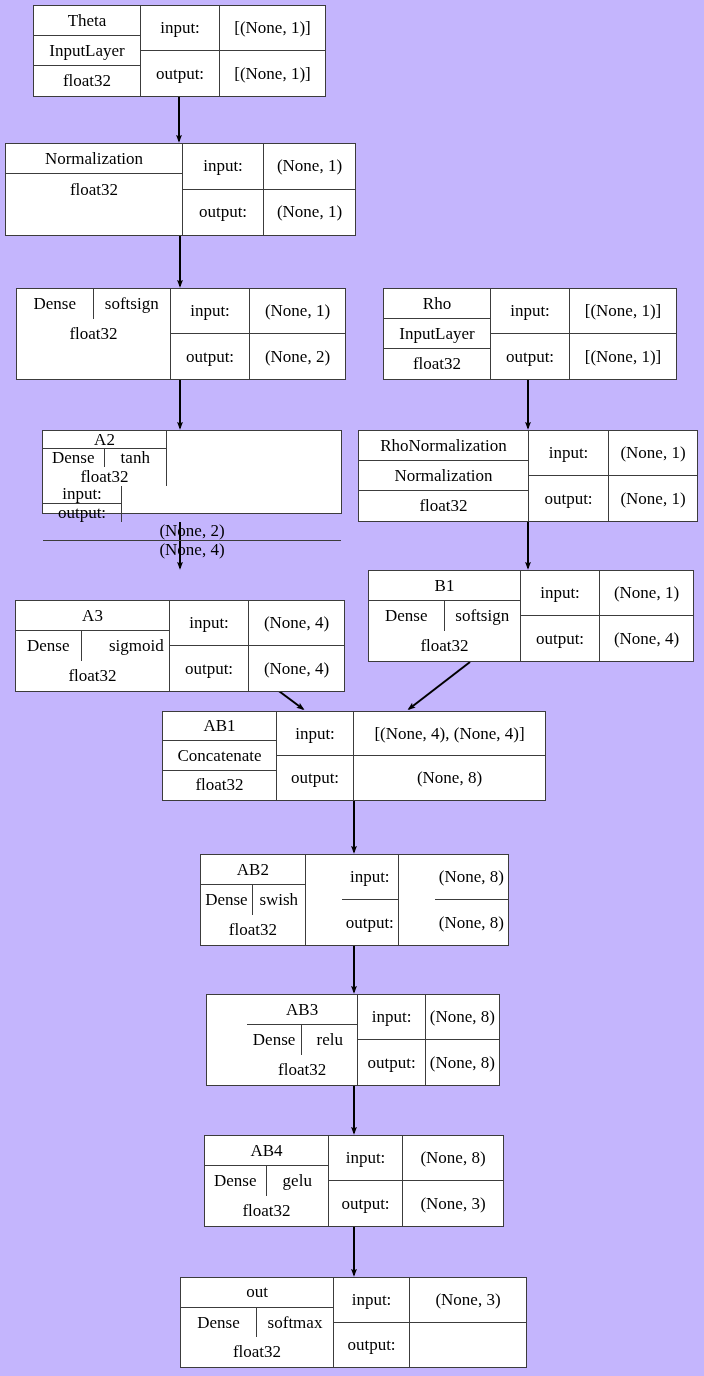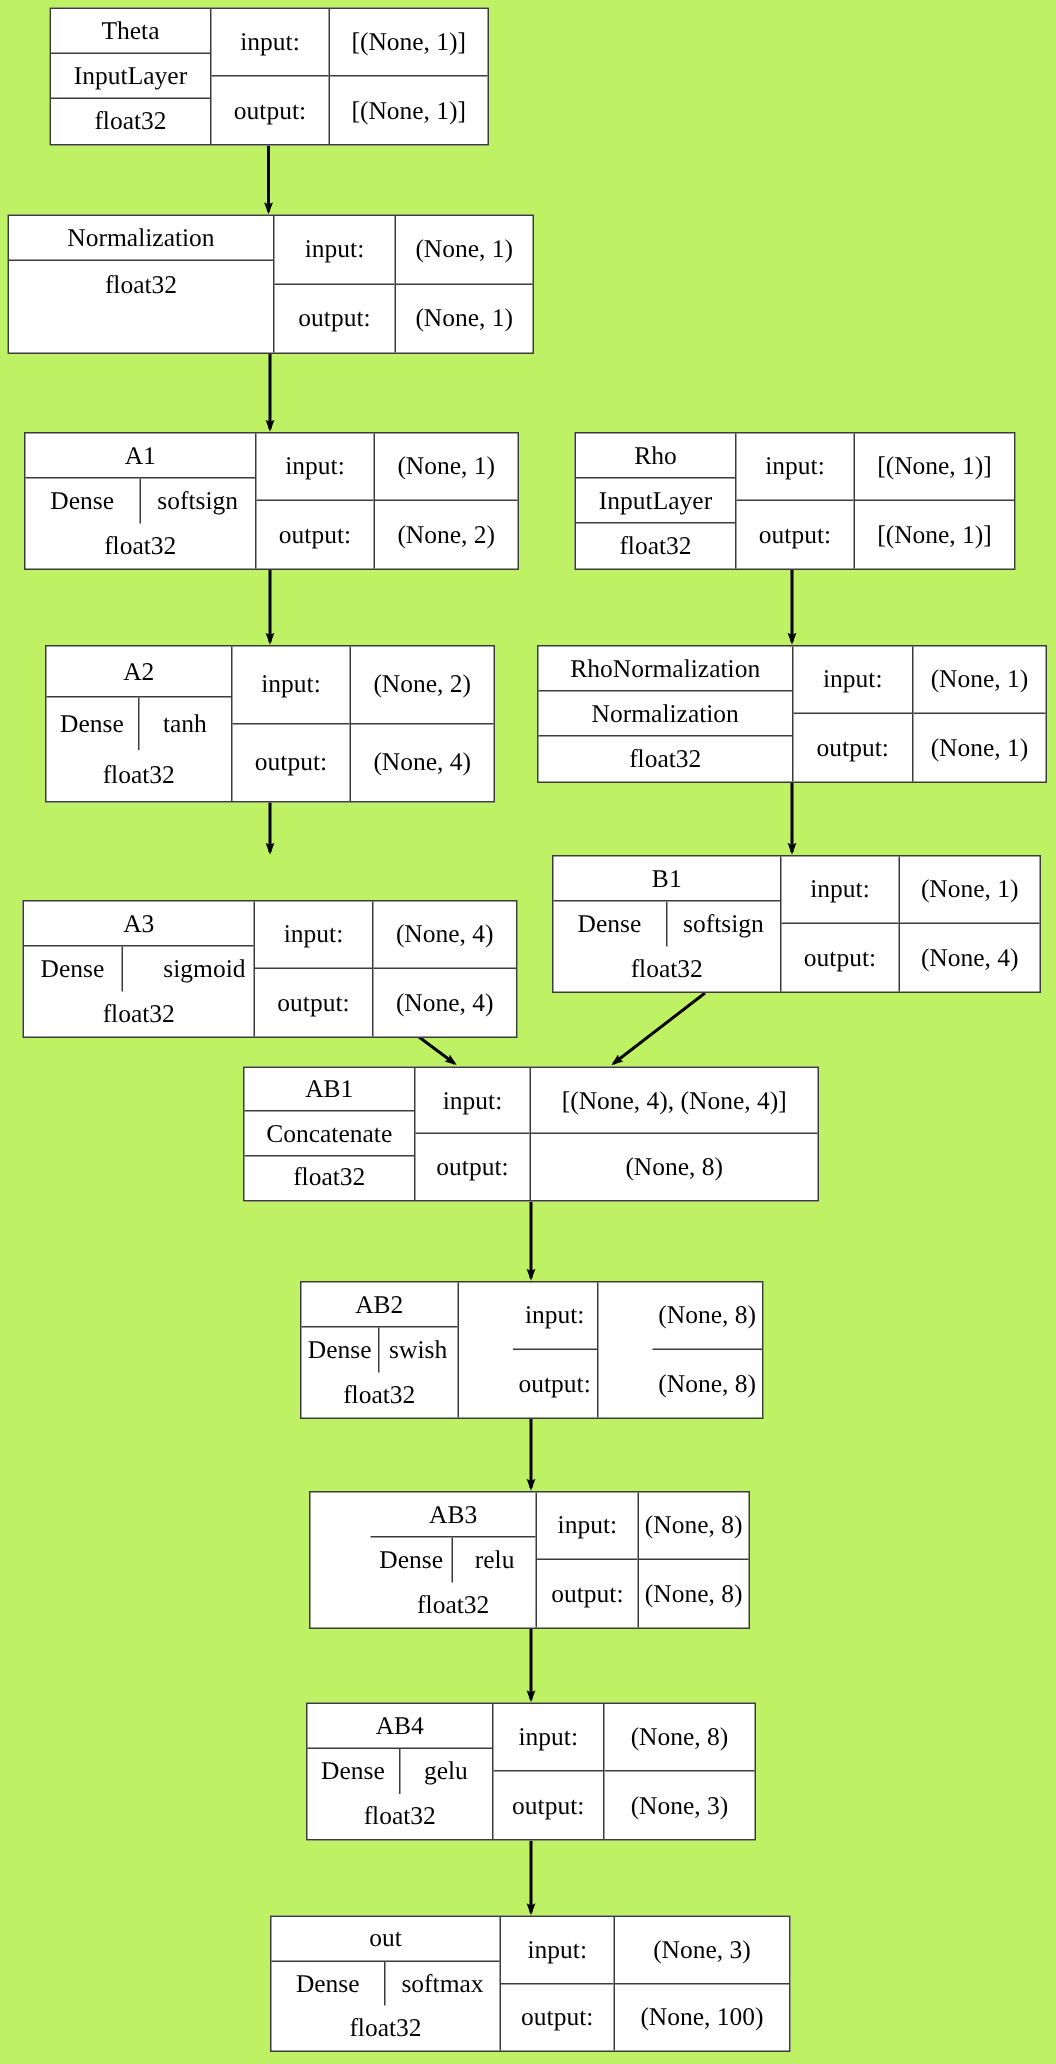--- a/index.html
+++ b/index.html
@@ -7,21 +7,21 @@
     padding: 0;
     background: #ffffff;
   }
   body {
     font-family: "Liberation Serif", "DejaVu Serif", serif;
   }
   #canvas {
     position: relative;
     width: 704px;
     height: 1376px;
-    background: #bef264;
+    background: #c4b5fd;
     overflow: hidden;
   }
   #arrow-layer {
     position: absolute;
     left: 0;
     top: 0;
     width: 704px;
     height: 1376px;
     pointer-events: none;
   }
@@ -119,21 +119,20 @@
         <div class="cell h50 border-b">input:</div>
         <div class="cell h50">output:</div>
       </div>
       <div class="col grow">
         <div class="cell h50 border-b">(None, 1)</div>
         <div class="cell h50">(None, 1)</div>
       </div>
     </div>
     <div class="node" style="left: 16px; top: 288px; width: 330px; height: 92px;">
       <div class="col col-name" style="width: 154px;">
-        <div class="cell h33 border-b">A1</div>
         <div class="row-split h33 border-b">
           <div class="cell left-half grow" style="width: 50%;">Dense</div>
           <div class="cell grow" style="width: 50%;">softsign</div>
         </div>
         <div class="cell h33">float32</div>
       </div>
       <div class="col col-labels" style="width: 79px;">
         <div class="cell h50 border-b">input:</div>
         <div class="cell h50">output:</div>
       </div>
@@ -150,21 +149,21 @@
       </div>
       <div class="col col-labels" style="width: 79px;">
         <div class="cell h50 border-b">input:</div>
         <div class="cell h50">output:</div>
       </div>
       <div class="col grow">
         <div class="cell h50 border-b">[(None, 1)]</div>
         <div class="cell h50">[(None, 1)]</div>
       </div>
     </div>
-    <div class="node" style="left: 30px; top: 430px; width: 300px; height: 105px;">
+    <div class="node" style="left: 42px; top: 430px; width: 300px; height: 84px; flex-direction: column;">
       <div class="col col-name" style="width: 124px;">
         <div class="cell h33 border-b">A2</div>
         <div class="row-split h33 border-b">
           <div class="cell left-half grow" style="width: 50%;">Dense</div>
           <div class="cell grow" style="width: 50%;">tanh</div>
         </div>
         <div class="cell h33">float32</div>
       </div>
       <div class="col col-labels" style="width: 79px;">
         <div class="cell h50 border-b">input:</div>
@@ -303,16 +302,15 @@
           <div class="cell grow" style="width: 50%;">softmax</div>
         </div>
         <div class="cell h33">float32</div>
       </div>
       <div class="col col-labels" style="width: 76px;">
         <div class="cell h50 border-b">input:</div>
         <div class="cell h50">output:</div>
       </div>
       <div class="col grow">
         <div class="cell h50 border-b">(None, 3)</div>
-        <div class="cell h50">(None, 100)</div>
       </div>
     </div>
   </div>
 
 </body></html>

